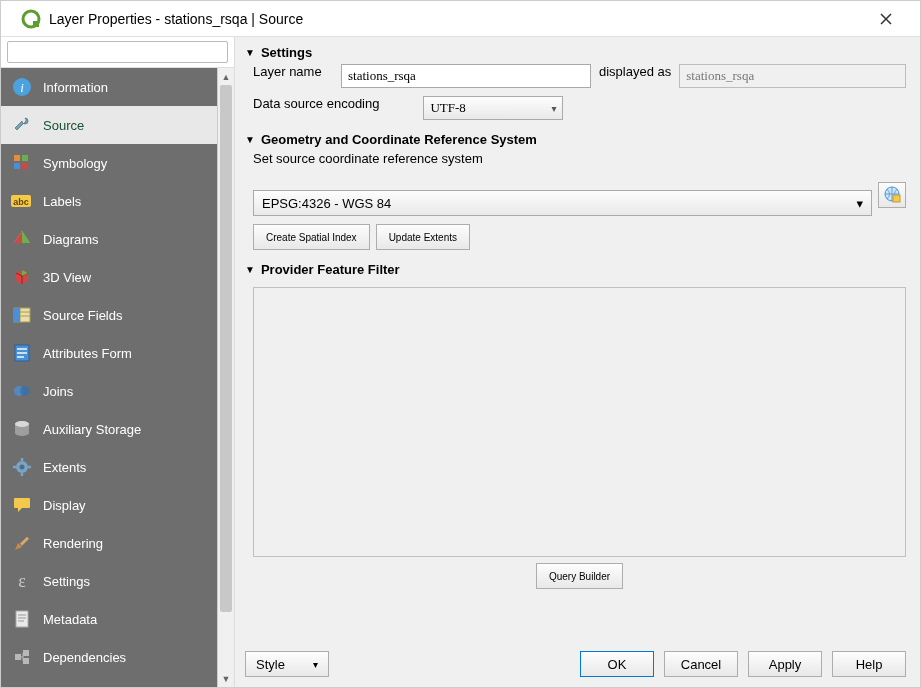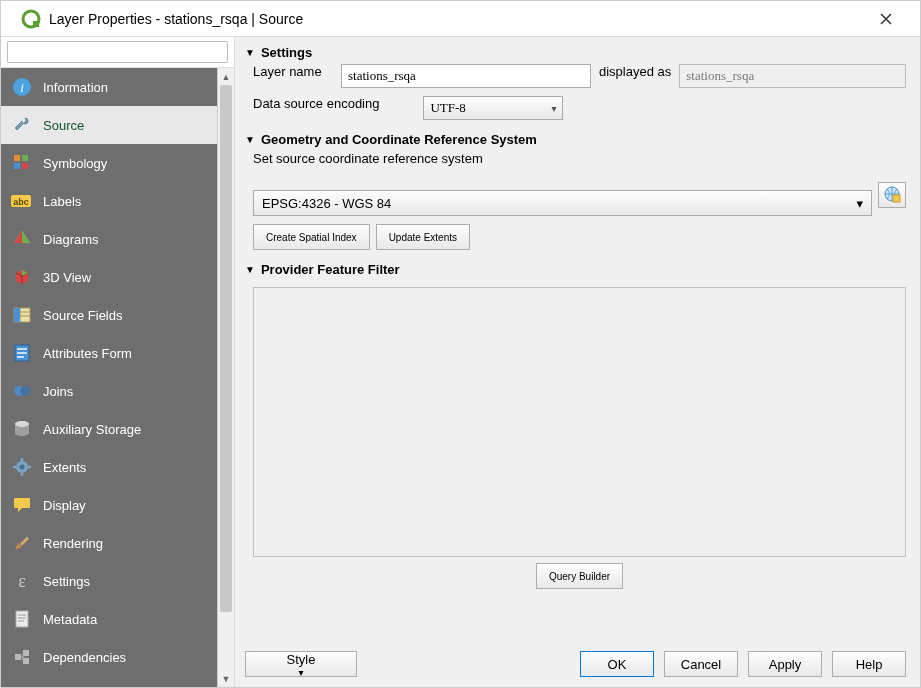--- a/index.html
+++ b/index.html
@@ -198,27 +198,26 @@
   .bottom-right { display: flex; justify-content: center; }
   .footer {
     display: flex;
     align-items: center;
     gap: 10px;
     padding-top: 4px;
     margin-top: auto;
   }
   .footer .style-btn {
     height: 26px;
-    width: 112px;
+    width: 84px;
     border: 1px solid #adadad;
     background: linear-gradient(#fdfdfd,#e8e8e8);
     display: flex; align-items: center; justify-content: space-between;
     padding: 0 10px;
     cursor: pointer;
-    flex-direction: column;
   }
   .footer .spacer { flex: 1; }
   .footer .std-btn {
     width: 74px;
     height: 26px;
     border: 1px solid #adadad;
     background: linear-gradient(#fdfdfd,#e8e8e8);
     cursor: pointer;
     display: flex; align-items: center; justify-content: center;
   }

